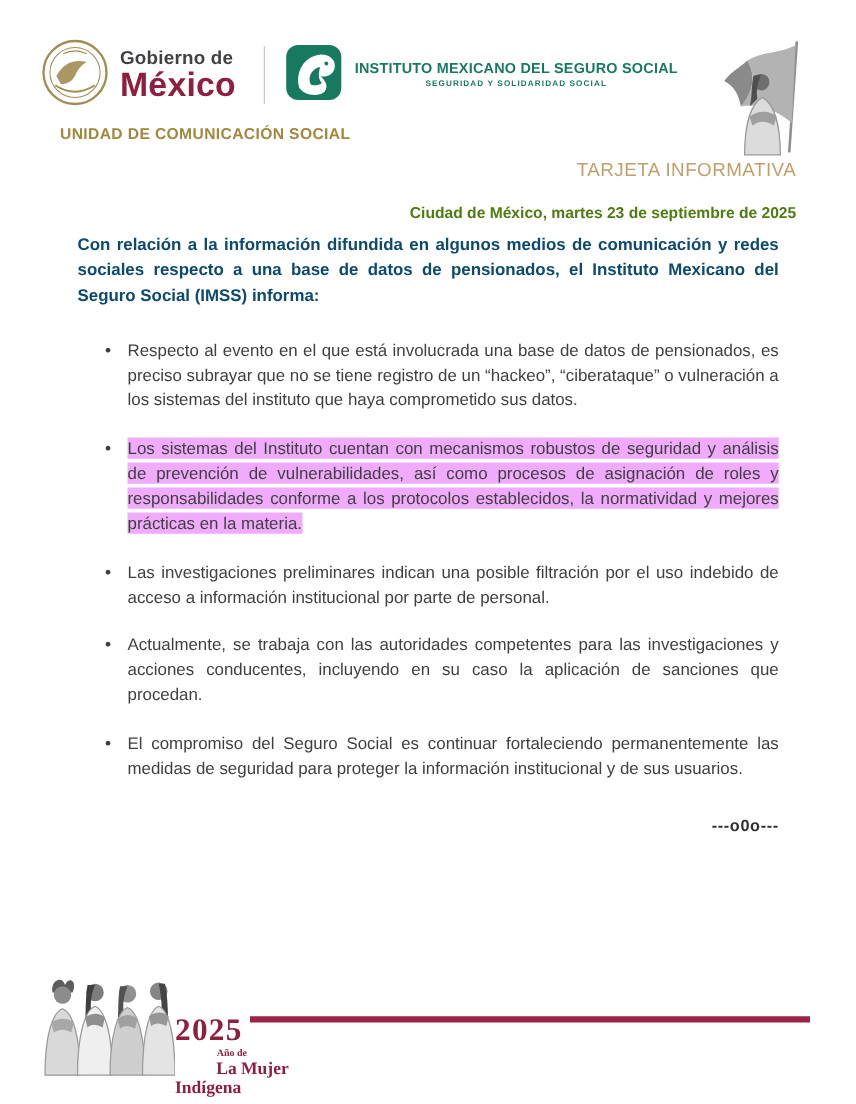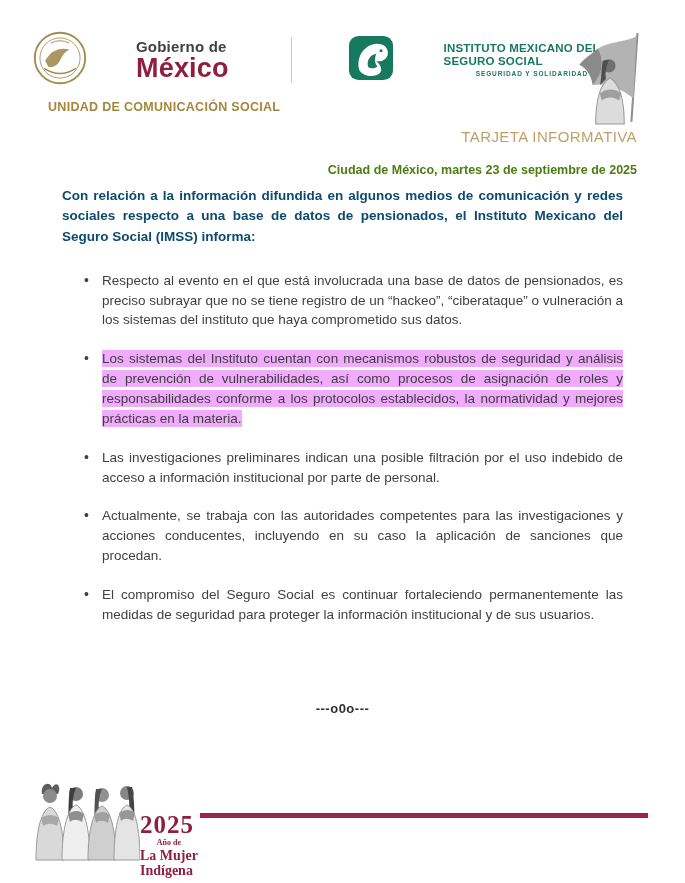--- a/index.html
+++ b/index.html
@@ -2,21 +2,21 @@
 <html><head>
 <meta charset="utf-8">
 <style>
   html,body { margin:0; padding:0; background:#ffffff; }
   .page {
     position:relative; width:685px; height:883px; background:#ffffff;
     font-family:"Liberation Sans", sans-serif; color:#3c3c3c; overflow:hidden;
   }
 
   
-  .brandbar { position:absolute; top:28px; left:32px; right:32px; height:64px; display:flex; align-items:center;gap:40px; }
+  .brandbar { position:absolute; top:28px; left:32px; right:32px; height:64px; display:flex; align-items:center; }
   .seal { flex:0 0 auto; margin-right:8px; }
   .gob-text { display:flex; flex-direction:column; line-height:1; margin-right:22px; }
   .gob-line1 { font-size:15px; font-weight:bold; color:#414042; letter-spacing:.2px; }
   .gob-line2 { font-size:27px; font-weight:bold; color:#8f1f3f; margin-top:1px; letter-spacing:.2px; }
   .brand-divider { width:1px; height:46px; background:#c7c7c7; margin-right:16px; }
   .imss-logo { flex:0 0 auto; margin-right:10px; }
   .imss-text { display:flex; flex-direction:column; line-height:1.15;align-items:center; }
   .imss-name { font-size:11.5px; font-weight:bold; color:#177a60; letter-spacing:.2px; }
   .imss-tagline { font-size:6.5px; font-weight:bold; color:#177a60; letter-spacing:.9px; margin-top:2px; }
   .flag-art { position:absolute; top:26px; right:22px; }
@@ -27,28 +27,28 @@
   .doc-type { font-size:15px; color:#bfa06a; letter-spacing:.4px; }
   .dateline { font-size:12.5px; font-weight:bold; color:#4d7c0f; margin-top:18px; }
 
   
   .content { position:absolute; top:186px; left:62px; width:561px; }
   .intro { font-size:13.5px; font-weight:bold; color:#0c4a6e; line-height:1.5; text-align:justify; margin:0; }
   ul.bullets { list-style:none; margin:24px 0 0 0; padding:0; }
   ul.bullets li { position:relative; padding-left:40px; margin-bottom:19px; font-size:13.5px; line-height:1.47; text-align:justify; color:#3f3f3f; }
   ul.bullets li .dot { position:absolute; left:22px; top:-1px; font-size:14px; color:#3f3f3f; }
   .hl { background:#f0abfc; box-decoration-break:clone; -webkit-box-decoration-break:clone; padding:1px 0; }
-  .closing { margin-top:76px; text-align:center; font-size:13px; font-weight:bold; color:#2f2f2f; letter-spacing:.5px; }
+  .closing { margin-top:28px; text-align:right; font-size:13px; font-weight:bold; color:#2f2f2f; letter-spacing:.5px; }
 
   
   .footer-art { position:absolute; left:28px; top:776px; }
   .year-block { position:absolute; left:140px; top:812px; color:#8f1f3f; font-family:"Liberation Serif", serif; line-height:1; }
   .year-num { font-size:25px; font-weight:bold; letter-spacing:1px; }
   .year-sub1 { font-size:8px; font-weight:bold; text-align:center; margin-top:2px; }
-  .year-sub2 { font-size:14px; font-weight:bold; margin-top:2px; }
+  .year-sub2 { font-size:14px; font-weight:bold; margin-top:2px;padding-left:33px; }
   .year-sub3 { font-size:14px; font-weight:bold; margin-top:1px; }
   .footer-bar { position:absolute; left:200px; top:813px; width:448px; height:5px; background:#9d2449; }
 </style>
 </head>
 <body>
 
 <div class="page">
 
   <div class="brandbar">
     <span class="seal">

